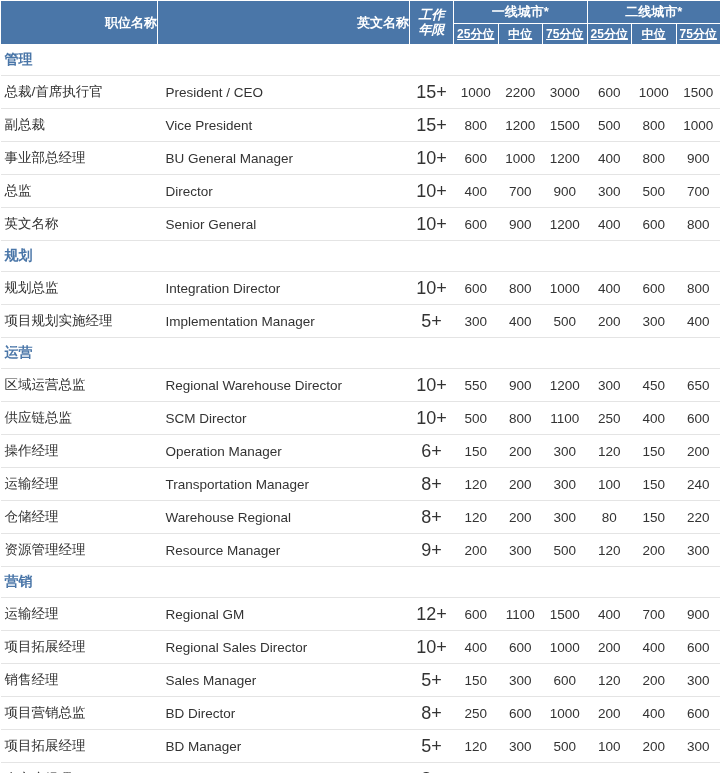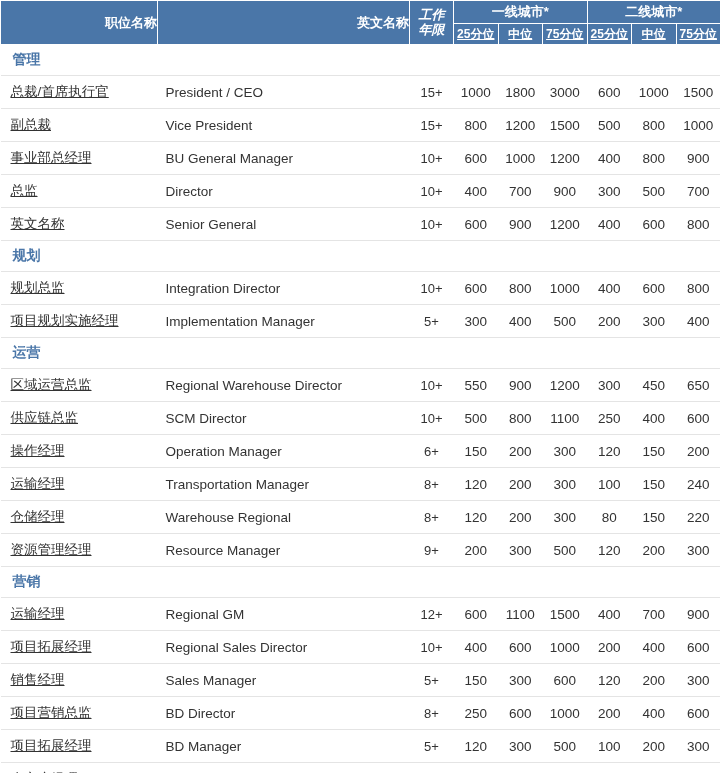--- a/index.html
+++ b/index.html
@@ -62,36 +62,35 @@
     vertical-align: middle;
   }
   tbody td.num {
     text-align: center;
     padding: 0;
     font-size: 13.5px;
   }
   tbody td.yr {
     text-align: center;
     padding: 0;
-    font-size: 13px;
+    font-size: 18px;
   }
   tbody td.cn {
-    padding-left: 10px;
-    text-decoration: underline;
+    padding-left: 4px;
   }
   tbody td.en {
     padding-left: 8px;
   }
   tr.group td {
     color: #4a76a8;
     font-weight: bold;
     font-size: 14px;
     height: 30px;
     border-bottom: 1px solid #e4e4e4;
-    padding-left: 12px;
+    padding-left: 4px;
   }
   tr.group.first td {
     border-top: none;
   }
 </style>
 </head>
 <body>
 
 <table class="salary-table">
   <colgroup>
@@ -127,21 +126,21 @@
   </thead>
   <tbody id="table-body">
       <tr class="group first">
         <td colspan="9">管理</td>
       </tr>
       <tr>
         <td class="cn">总裁/首席执行官</td>
         <td class="en">President / CEO</td>
         <td class="yr">15+</td>
         <td class="num">1000</td>
-        <td class="num">1800</td>
+        <td class="num">2200</td>
         <td class="num">3000</td>
         <td class="num">600</td>
         <td class="num">1000</td>
         <td class="num">1500</td>
       </tr>
       <tr>
         <td class="cn">副总裁</td>
         <td class="en">Vice President</td>
         <td class="yr">15+</td>
         <td class="num">800</td>

